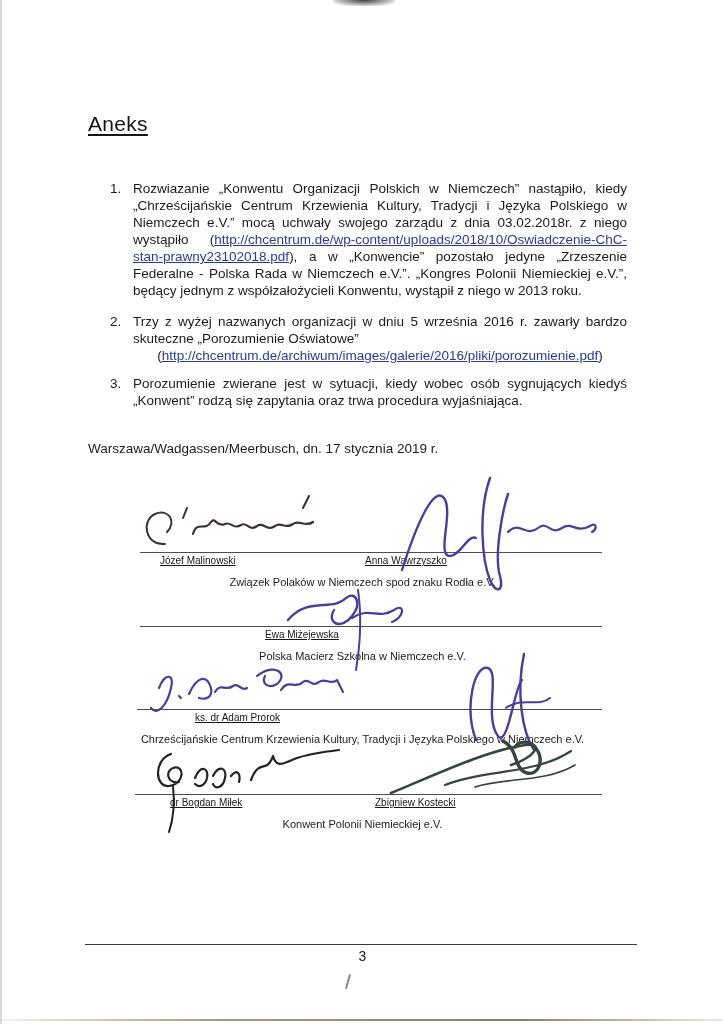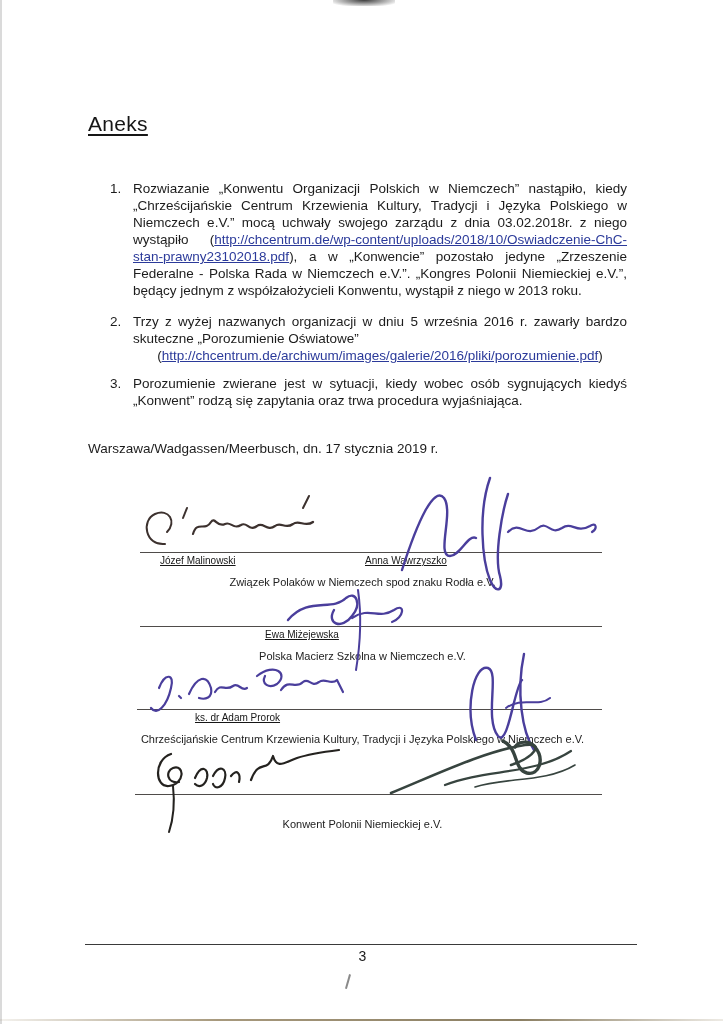--- a/index.html
+++ b/index.html
@@ -181,19 +181,21 @@
   </div>
   <div class="signature" style="left:385px;top:735px;">
     <svg width="195" height="70" viewBox="0 0 195 70" class="ink-teal">
       <path d="M6,58 C50,40 100,16 140,10 C160,7 150,22 126,30" stroke-width="2.6"></path>
       <path d="M118,6 C134,14 128,34 142,38 C154,41 160,24 150,12 C144,5 134,6 130,12" stroke-width="3.4"></path>
       <path d="M60,50 C100,34 150,40 186,16" stroke-width="2.2"></path>
       <path d="M90,52 C120,42 160,48 190,30" stroke-width="1.6"></path>
     </svg>
   </div>
   <div class="sig-rule rule-4"></div>
+  <div class="sig-name n-r4-left">dr Bogdan Miłek</div>
+  <div class="sig-name n-r4-right">Zbigniew Kostecki</div>
   <div class="sig-org o-r4">Konwent Polonii Niemieckiej e.V.</div>
 
   <div class="sig-rule rule-footer"></div>
   <div class="page-number">3</div>
   <div class="footer-mark"></div>
 
 </div>
 
 </body></html>

